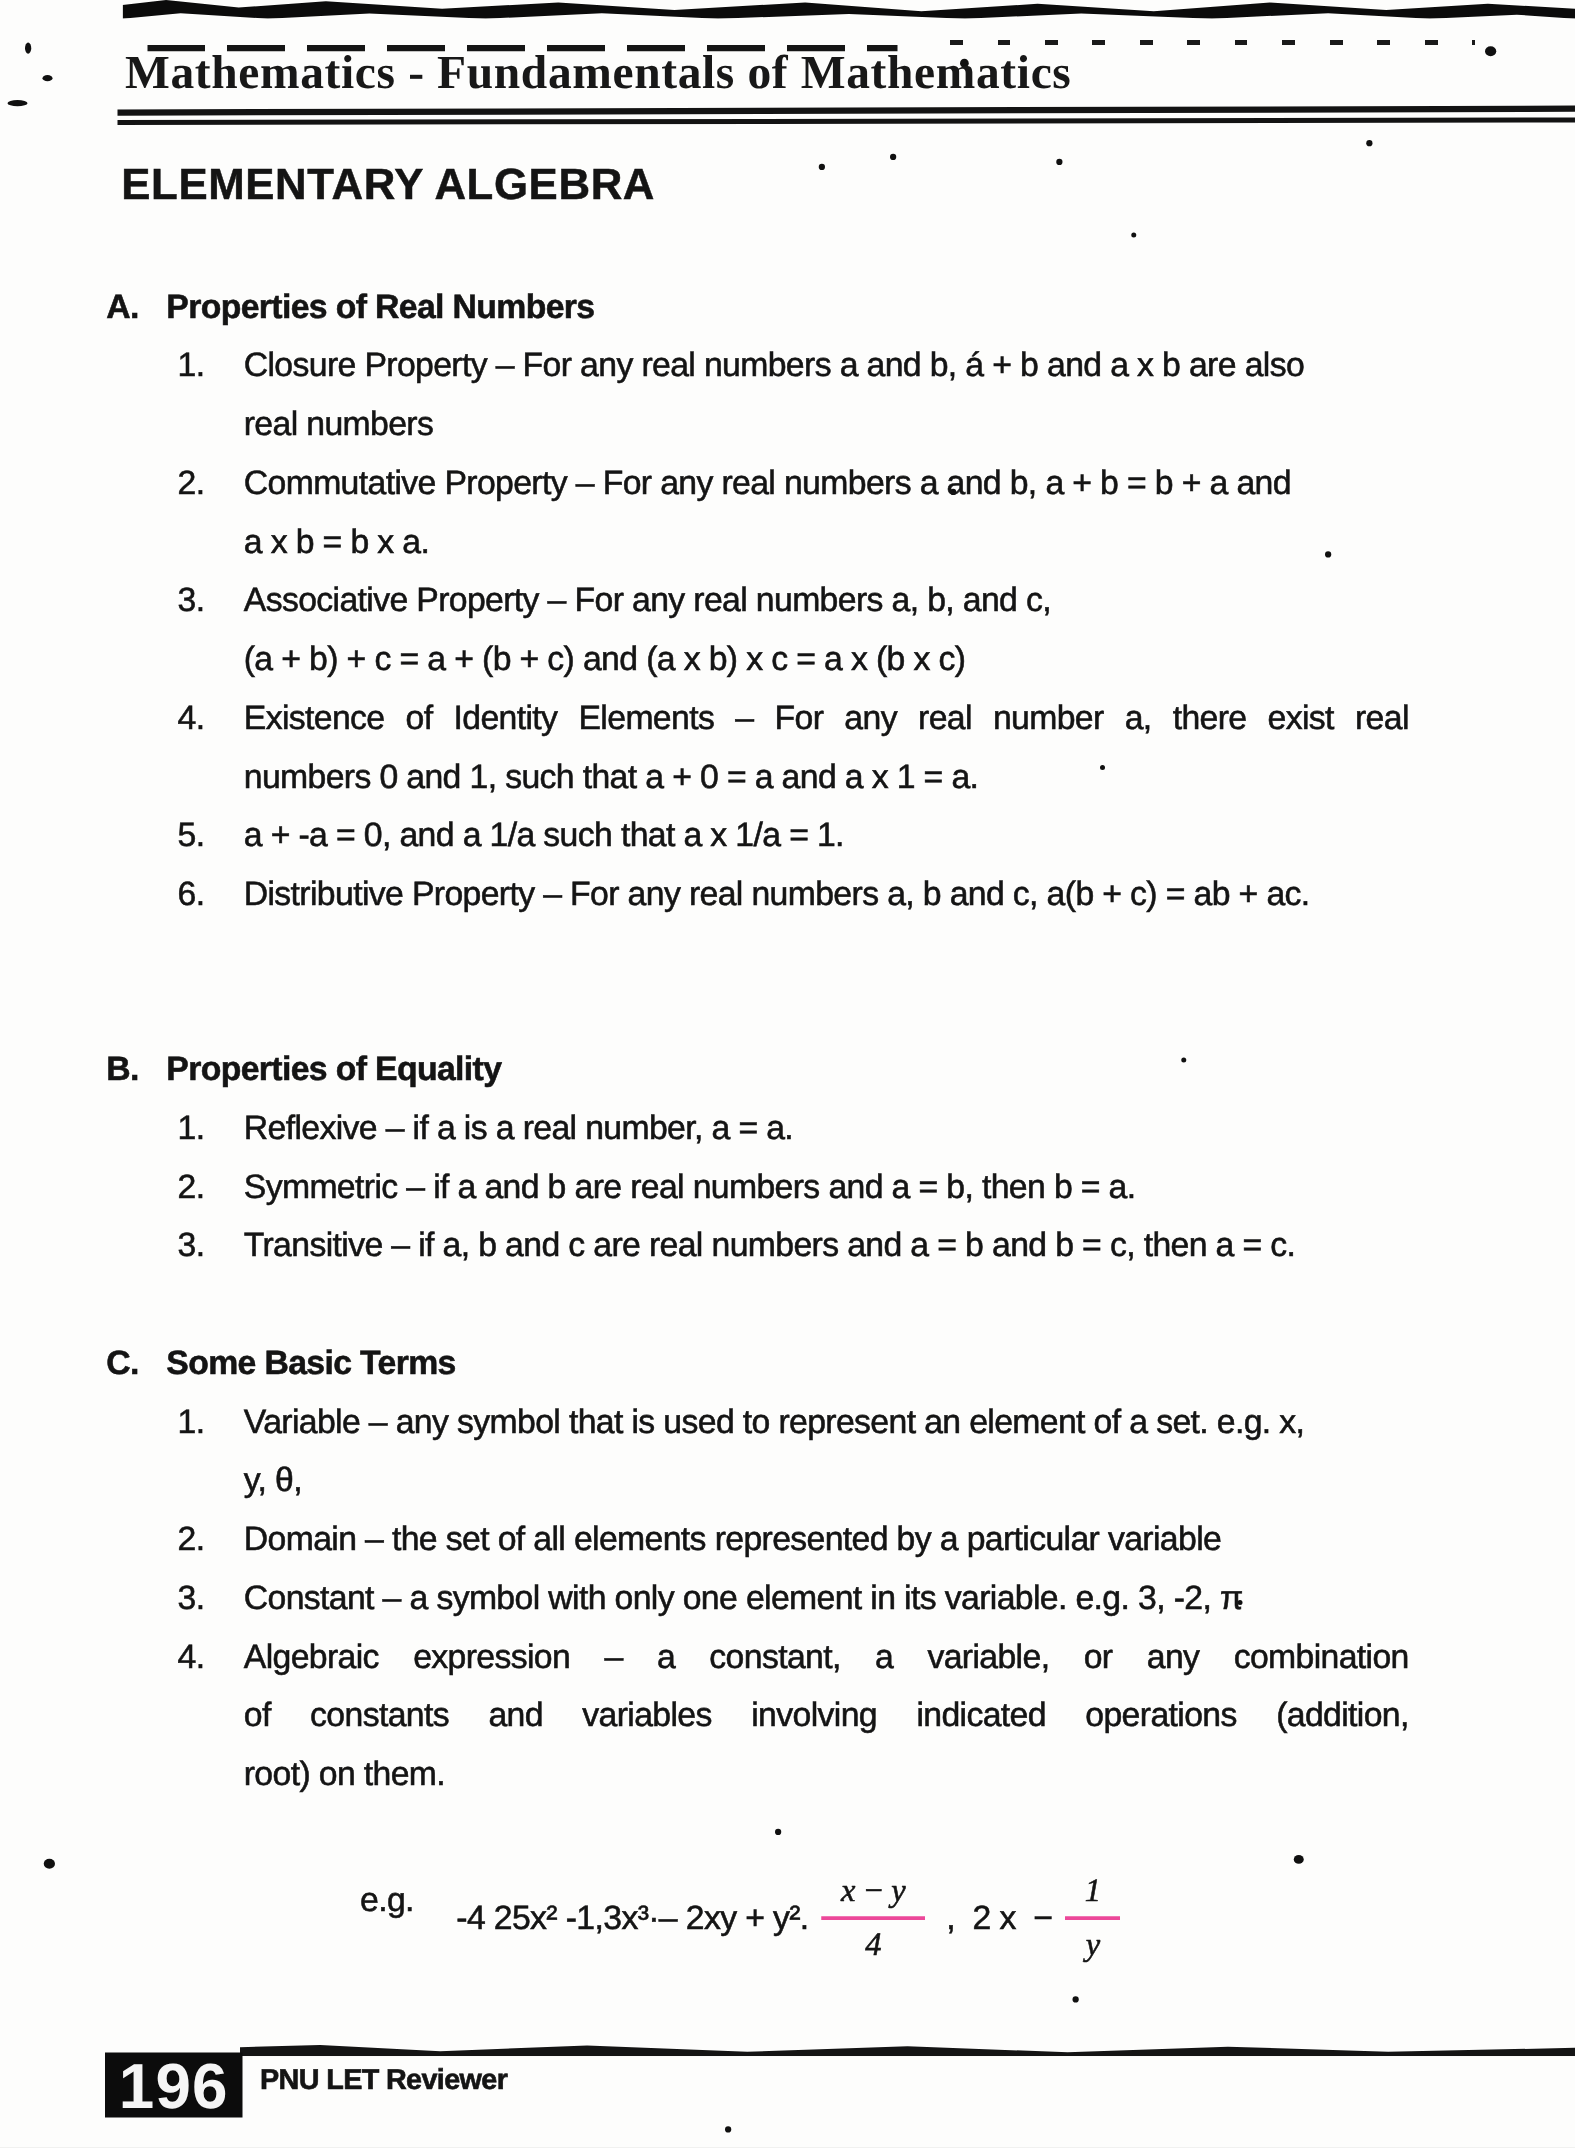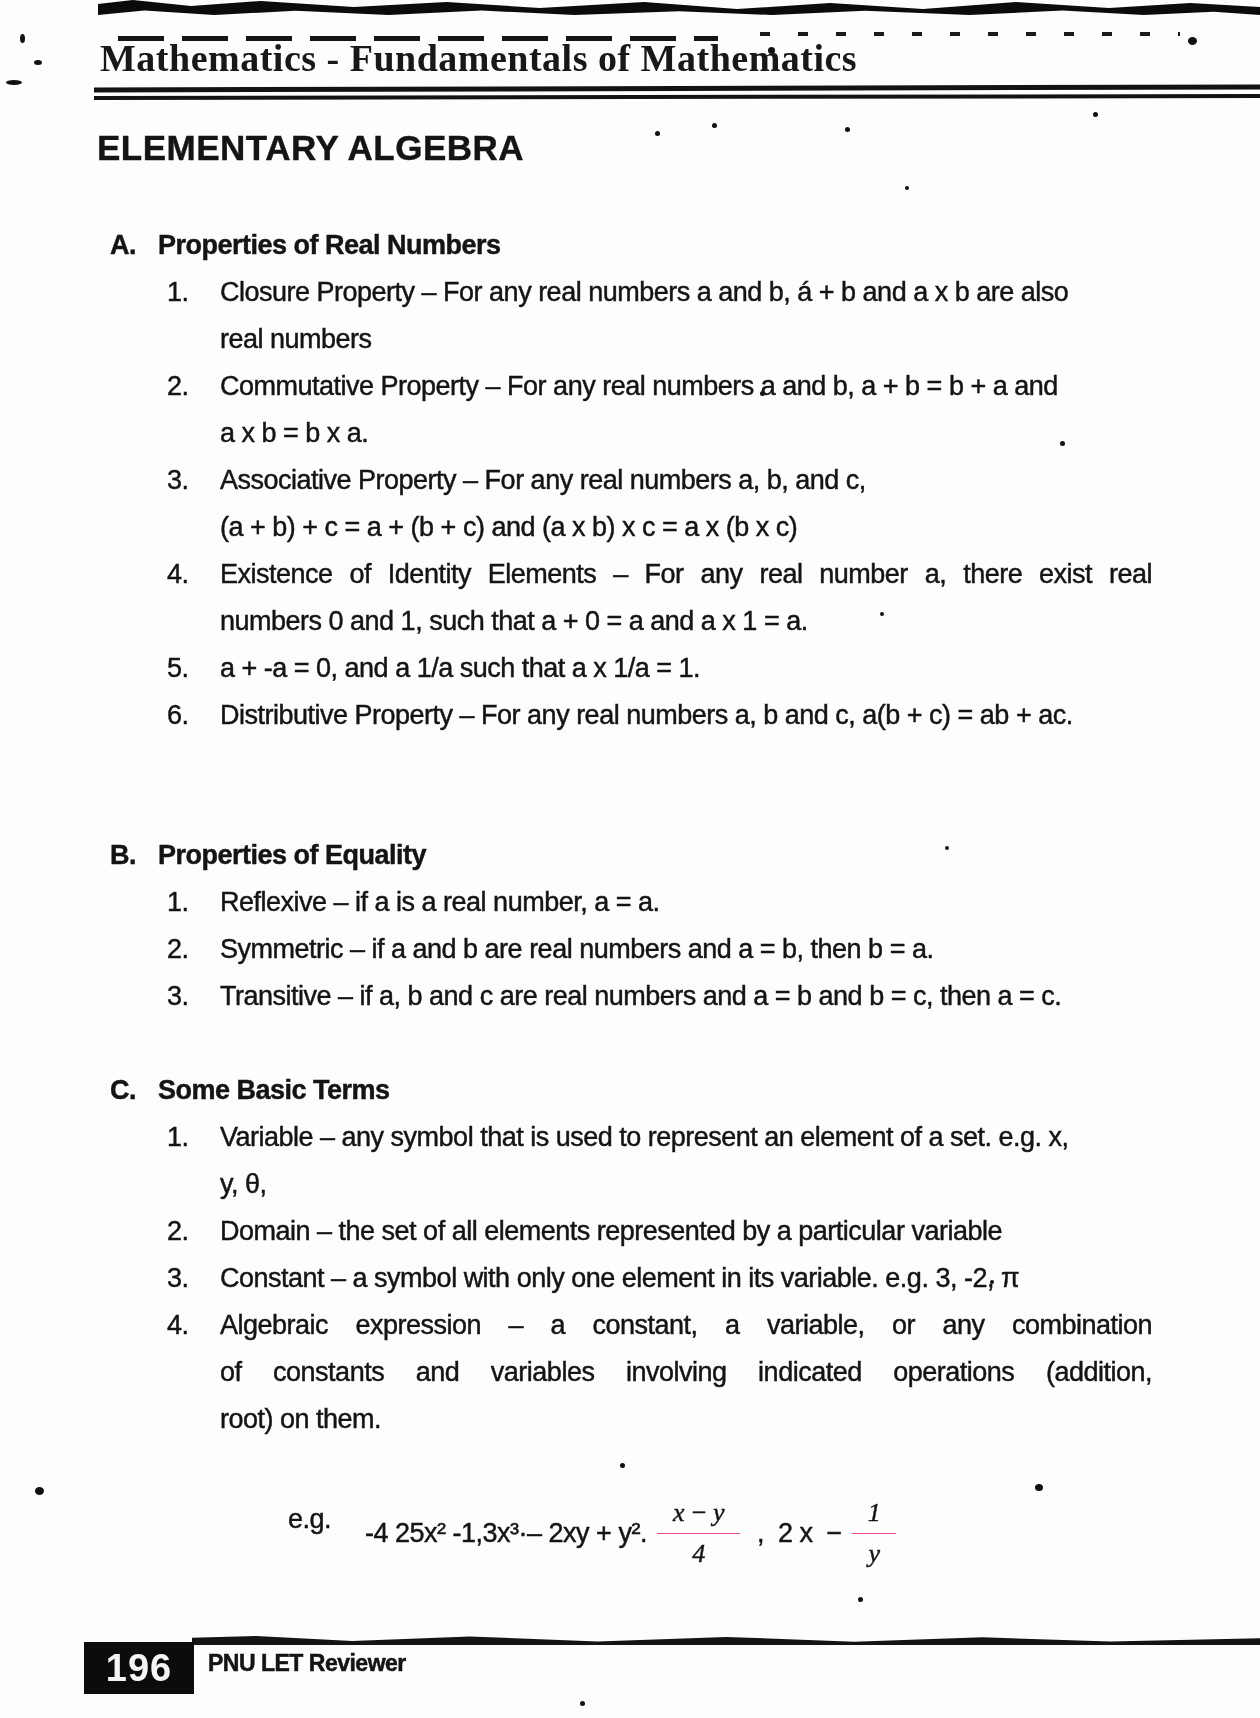--- a/index.html
+++ b/index.html
@@ -22,47 +22,47 @@
       font-family:"Liberation Serif","DejaVu Serif",serif;font-weight:700;font-size:38px;
       letter-spacing:.5px;color:#181818;}
   .rule{position:absolute;left:94px;right:0;background:#131313;}
   .rule-a{top:86px;height:5px;transform:rotate(-.15deg);}
   .rule-b{top:95px;height:4px;transform:rotate(-.1deg);}
 
   .page-title{position:absolute;left:97px;top:128px;font-size:35px;font-weight:700;
       letter-spacing:.5px;-webkit-text-stroke:.4px #141414;}
 
   
-  .sec{position:absolute;left:110px;line-height:47px;font-size:27px;letter-spacing:-.5px;
+  .sec{position:absolute;left:85px;line-height:47px;font-size:27px;letter-spacing:-.5px;
        -webkit-text-stroke:.45px #141414;}
   .sec-head{font-weight:700;}
   .sec-letter{display:inline-block;width:48px;}
   .item{display:flex;align-items:flex-start;}
   .inum{flex:0 0 53px;margin-left:57px;}
   .ilines{width:1035px;}
   .ln{white-space:nowrap;}
   .ln.j{white-space:normal;width:932px;text-align:justify;text-align-last:justify;}
 
   
   .example{position:absolute;left:288px;top:1496px;display:flex;align-items:center;
            font-size:27px;letter-spacing:-.5px;-webkit-text-stroke:.45px #141414;}
   .eg-label{margin-right:34px;position:relative;top:-14px;}
   .eg-expr{white-space:pre;}
   .frac{display:inline-flex;flex-direction:column;align-items:center;margin:0 10px;
         font-family:"Liberation Serif","DejaVu Serif",serif;font-style:italic;font-size:26px;
         line-height:34px;}
-  .frac .fnum{border-bottom:1px solid #ec4899;padding:0 16px 3px;}
+  .frac .fnum{border-bottom:3px solid #ec4899;padding:0 16px 3px;}
   .frac .fden{padding-top:3px;}
 
   
   .footer-rule{position:absolute;left:192px;right:0;top:1636px;height:9px;background:#141414;
       clip-path:polygon(0 20%,6% 0,15% 55%,26% 5%,38% 60%,50% 10%,62% 65%,74% 15%,86% 60%,100% 25%,100% 100%,0 100%);}
   .pagenum-box{position:absolute;left:84px;top:1642px;width:110px;height:52px;background:#0c0c0c;
       display:flex;align-items:center;justify-content:center;color:#f5f5f5;font-weight:700;
-      font-size:38px;letter-spacing:1px;}
+      font-size:51px;letter-spacing:1px;}
   .footer-label{position:absolute;left:208px;top:1650px;font-weight:700;font-size:23px;
       letter-spacing:-.5px;-webkit-text-stroke:.5px #141414;}
 </style>
 </head>
 <body>
 
 <div class="page">
 
   <div class="top-band"></div>
   <div class="top-dashes"></div>

